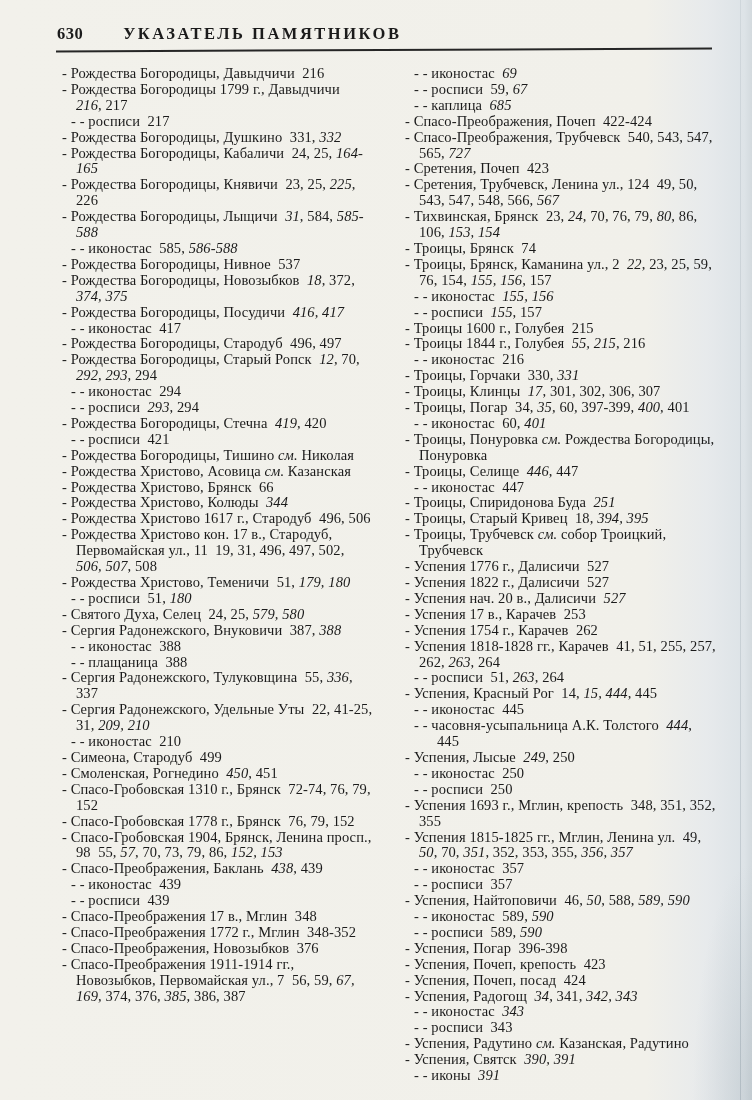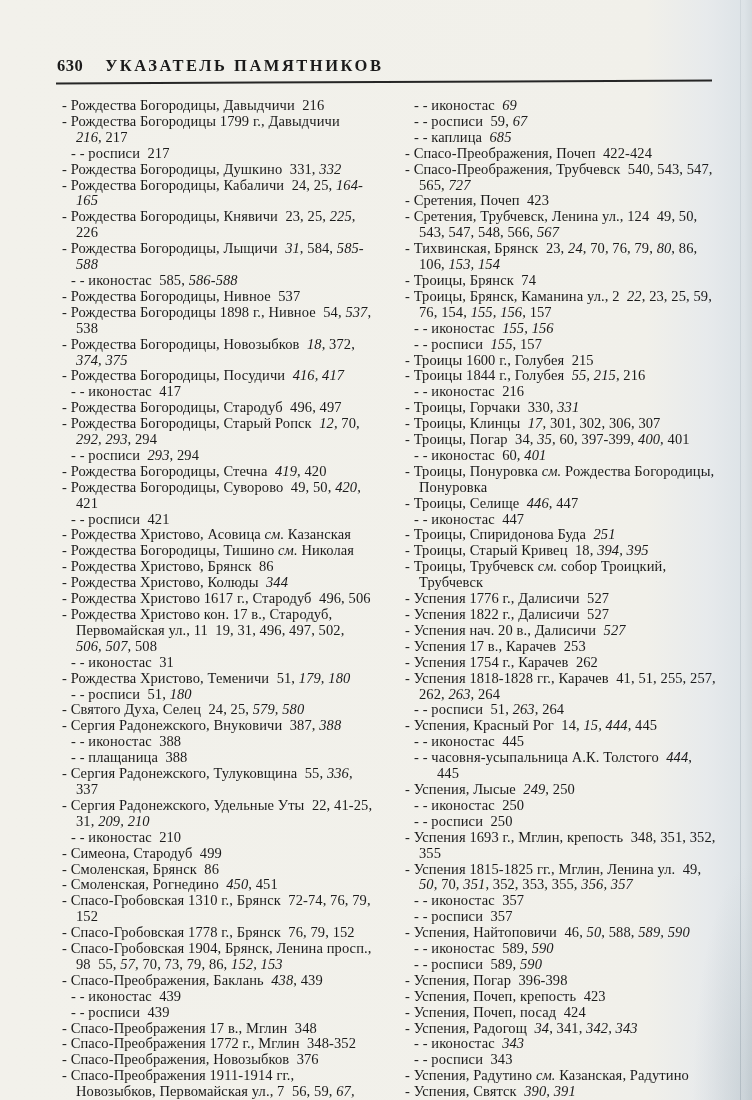--- a/index.html
+++ b/index.html
@@ -19,25 +19,25 @@
   }
   .scan-corner-shade {
     position: absolute; right: 0; bottom: 0; width: 60px; height: 240px;
     background: radial-gradient(ellipse at 100% 100%, rgba(140,155,165,.25), rgba(140,155,165,0) 70%);
   }
   .page-header {
     padding: 24px 40px 0 57px;
     display: flex; align-items: baseline;
   }
   .page-number {
-    font-size: 16.5px; font-weight: bold; letter-spacing: .5px; margin-top: 32px;
+    font-size: 16.5px; font-weight: bold; letter-spacing: .5px;
   }
   .header-title {
     font-size: 16.5px; font-weight: bold; letter-spacing: 2.5px;
-    margin-left: 22px;
+    margin-left: 40px;
   }
   .header-rule {
     height: 0; border-top: 2px solid #262626;
     margin: 5px 40px 0 56px;
     transform: rotate(-0.25deg);
   }
   .columns {
     display: flex; gap: 26px;
     padding: 15px 42px 0 56px;
   }
@@ -68,48 +68,45 @@
     <div class="col">
         <div class="entry main"><span>- Рождества Богородицы, Давыдчичи  216</span></div>
         <div class="entry main"><span>- Рождества Богородицы 1799 г., Давыдчичи  </span><i>216</i><span>, 217</span></div>
         <div class="entry sub"><span>- - росписи  217</span></div>
         <div class="entry main"><span>- Рождества Богородицы, Душкино  331, </span><i>332</i><span></span></div>
         <div class="entry main"><span>- Рождества Богородицы, Кабаличи  24, 25, </span><i>164-165</i><span></span></div>
         <div class="entry main"><span>- Рождества Богородицы, Княвичи  23, 25, </span><i>225</i><span>, 226</span></div>
         <div class="entry main"><span>- Рождества Богородицы, Лыщичи  </span><i>31</i><span>, 584, </span><i>585-588</i><span></span></div>
         <div class="entry sub"><span>- - иконостас  585, </span><i>586-588</i><span></span></div>
         <div class="entry main"><span>- Рождества Богородицы, Нивное  537</span></div>
-        <div class="entry main"><span>- Рождества Богородицы 1898 г., Нивное  54, </span><i>537</i><span>, 538</span></div>
         <div class="entry main"><span>- Рождества Богородицы, Новозыбков  </span><i>18</i><span>, 372, </span><i>374, 375</i><span></span></div>
         <div class="entry main"><span>- Рождества Богородицы, Посудичи  </span><i>416, 417</i><span></span></div>
         <div class="entry sub"><span>- - иконостас  417</span></div>
         <div class="entry main"><span>- Рождества Богородицы, Стародуб  496, 497</span></div>
         <div class="entry main"><span>- Рождества Богородицы, Старый Ропск  </span><i>12</i><span>, 70, </span><i>292, 293</i><span>, 294</span></div>
+        <div class="entry sub"><span>- - иконостас  294</span></div>
         <div class="entry sub"><span>- - росписи  </span><i>293</i><span>, 294</span></div>
         <div class="entry main"><span>- Рождества Богородицы, Стечна  </span><i>419</i><span>, 420</span></div>
-        <div class="entry main"><span>- Рождества Богородицы, Суворово  49, 50, </span><i>420</i><span>, 421</span></div>
         <div class="entry sub"><span>- - росписи  421</span></div>
+        <div class="entry main"><span>- Рождества Богородицы, Тишино </span><i>см.</i><span> Николая</span></div>
         <div class="entry main"><span>- Рождества Христово, Асовица </span><i>см.</i><span> Казанская</span></div>
-        <div class="entry main"><span>- Рождества Богородицы, Тишино </span><i>см.</i><span> Николая</span></div>
-        <div class="entry main"><span>- Рождества Христово, Брянск  86</span></div>
+        <div class="entry main"><span>- Рождества Христово, Брянск  66</span></div>
         <div class="entry main"><span>- Рождества Христово, Колюды  </span><i>344</i><span></span></div>
         <div class="entry main"><span>- Рождества Христово 1617 г., Стародуб  496, 506</span></div>
         <div class="entry main"><span>- Рождества Христово кон. 17 в., Стародуб, Первомайская ул., 11  19, 31, 496, 497, 502, </span><i>506, 507</i><span>, 508</span></div>
-        <div class="entry sub"><span>- - иконостас  31</span></div>
         <div class="entry main"><span>- Рождества Христово, Теменичи  51, </span><i>179, 180</i><span></span></div>
         <div class="entry sub"><span>- - росписи  51, </span><i>180</i><span></span></div>
         <div class="entry main"><span>- Святого Духа, Селец  24, 25, </span><i>579, 580</i><span></span></div>
         <div class="entry main"><span>- Сергия Радонежского, Внуковичи  387, </span><i>388</i><span></span></div>
         <div class="entry sub"><span>- - иконостас  388</span></div>
         <div class="entry sub"><span>- - плащаница  388</span></div>
         <div class="entry main"><span>- Сергия Радонежского, Тулуковщина  55, </span><i>336</i><span>, 337</span></div>
         <div class="entry main"><span>- Сергия Радонежского, Удельные Уты  22, 41-25, 31, </span><i>209, 210</i><span></span></div>
         <div class="entry sub"><span>- - иконостас  210</span></div>
         <div class="entry main"><span>- Симеона, Стародуб  499</span></div>
-        <div class="entry main"><span>- Смоленская, Брянск  86</span></div>
         <div class="entry main"><span>- Смоленская, Рогнедино  </span><i>450</i><span>, 451</span></div>
         <div class="entry main"><span>- Спасо-Гробовская 1310 г., Брянск  72-74, 76, 79, 152</span></div>
         <div class="entry main"><span>- Спасо-Гробовская 1778 г., Брянск  76, 79, 152</span></div>
         <div class="entry main"><span>- Спасо-Гробовская 1904, Брянск, Ленина просп., 98  55, </span><i>57</i><span>, 70, 73, 79, 86, </span><i>152, 153</i><span></span></div>
         <div class="entry main"><span>- Спасо-Преображения, Баклань  </span><i>438</i><span>, 439</span></div>
         <div class="entry sub"><span>- - иконостас  439</span></div>
         <div class="entry sub"><span>- - росписи  439</span></div>
         <div class="entry main"><span>- Спасо-Преображения 17 в., Мглин  348</span></div>
         <div class="entry main"><span>- Спасо-Преображения 1772 г., Мглин  348-352</span></div>
         <div class="entry main"><span>- Спасо-Преображения, Новозыбков  376</span></div>

